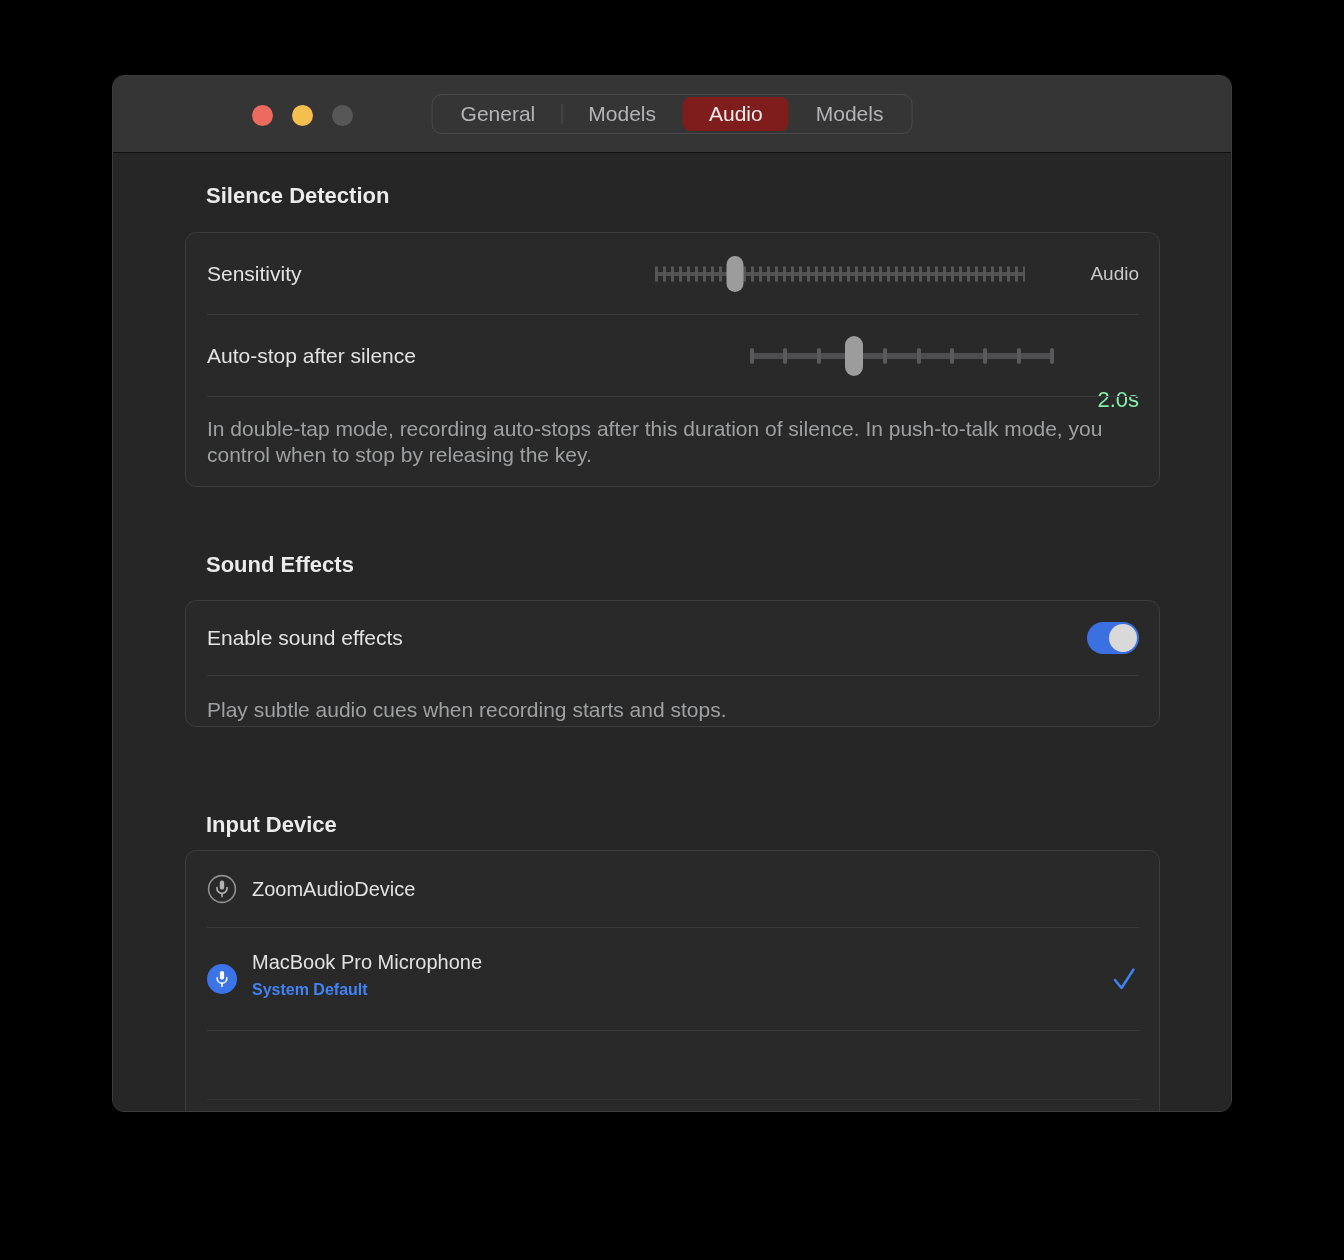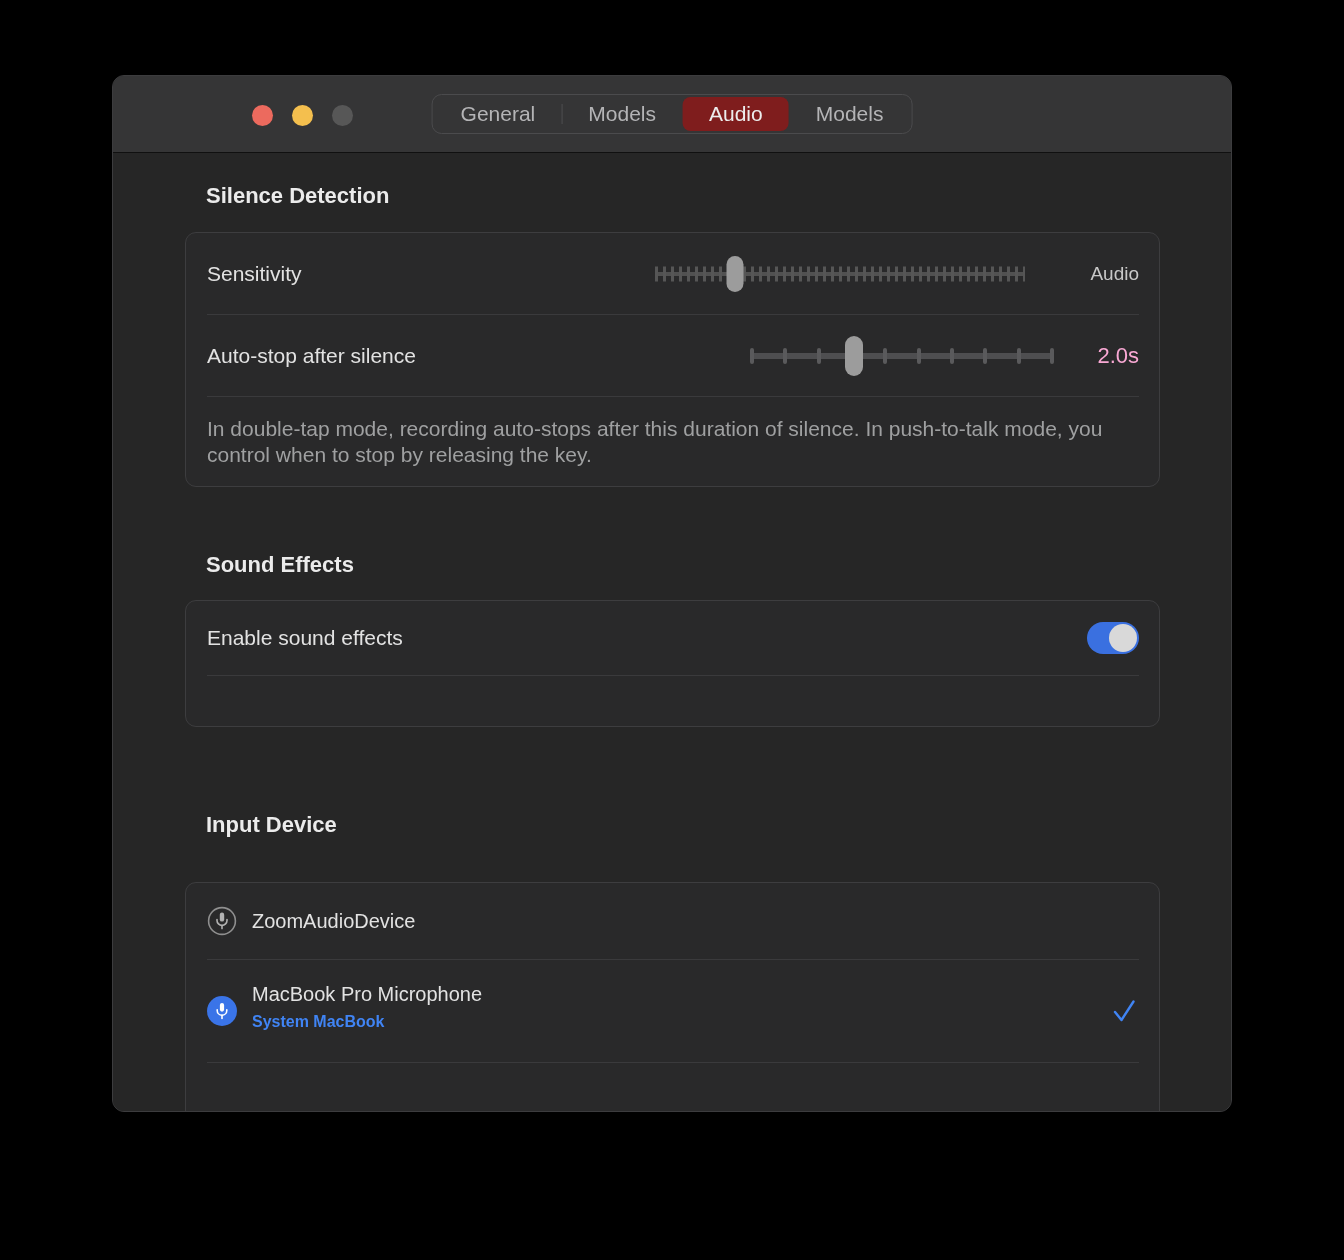--- a/index.html
+++ b/index.html
@@ -70,21 +70,21 @@
     height:6px; background:#4e4e50; border-radius:3px;
   }
   .stop-ticks {
     position:absolute; left:0; right:0; top:50%; transform:translateY(-50%);
     height:16px; display:flex; justify-content:space-between;
   }
   .tick { width:4px; height:16px; background:#5a5a5c; border-radius:2px; }
   .stop-slider .handle { width:18px; height:40px; border-radius:9px; }
   .slider-value { position:absolute; right:20px; top:50%; transform:translateY(-50%); }
   .value-medium { font-size:19px; color:#c8c8c8; }
-  .value-seconds { font-size:22px; color:#f9a8d4; }
+  .value-seconds { font-size:22px; color:#86efac;margin-top:44px; }
   
   .toggle {
     position:absolute; right:20px; top:50%; transform:translateY(-50%);
     width:52px; height:32px; border-radius:16px; background:#3a70e0;
   }
   .toggle .knob {
     position:absolute; top:2px; right:2px; width:28px; height:28px;
     border-radius:50%; background:#d9d9d9;
   }
   
@@ -162,46 +162,47 @@
     <div class="section-heading" style="top:398px">Sound Effects</div>
 
     <div class="card" style="top:446px; height:127px">
       <div style="position:absolute; left:0; right:0; top:0; height:74px">
         <div class="row-label" style="position:absolute; left:21px; top:50%; transform:translateY(-50%)">Enable sound effects</div>
         <div class="toggle">
           <div class="knob"></div>
         </div>
       </div>
       <div class="divider" style="top:74px"></div>
+      <div class="desc-text" style="position:absolute; left:21px; right:30px; top:96px">Play subtle audio cues when recording starts and stops.</div>
     </div>
 
     <div class="section-heading" style="top:658px">Input Device</div>
 
-    <div class="card" style="top:728px; height:330px">
+    <div class="card" style="top:696px; height:330px">
 
       <div class="device-row" style="top:0; height:76px">
         <svg class="device-icon" viewBox="0 0 30 30">
           <circle cx="15" cy="15" r="13.4" fill="none" stroke="#8f8f8f" stroke-width="1.6"></circle>
           <rect x="12.8" y="6.6" width="4.4" height="9" rx="2.2" fill="#b2b2b2"></rect>
           <path d="M10 13.6 v0.8 a5 5 0 0 0 10 0 v-0.8" fill="none" stroke="#b2b2b2" stroke-width="1.6" stroke-linecap="round"></path>
           <line x1="15" y1="19.6" x2="15" y2="22.6" stroke="#b2b2b2" stroke-width="1.6" stroke-linecap="round"></line>
         </svg>
         <div class="device-name centered">ZoomAudioDevice</div>
       </div>
       <div class="divider" style="top:76px"></div>
 
       <div class="device-row" style="top:77px; height:102px">
         <svg class="device-icon" viewBox="0 0 30 30">
           <circle cx="15" cy="15" r="15" fill="#3a74e8"></circle>
           <rect x="12.9" y="6.9" width="4.2" height="8.8" rx="2.1" fill="#ffffff"></rect>
           <path d="M10.2 13.7 v0.7 a4.8 4.8 0 0 0 9.6 0 v-0.7" fill="none" stroke="#ffffff" stroke-width="1.6" stroke-linecap="round"></path>
           <line x1="15" y1="19.4" x2="15" y2="22.4" stroke="#ffffff" stroke-width="1.6" stroke-linecap="round"></line>
         </svg>
         <div class="device-name" style="top:23px">MacBook Pro Microphone</div>
-        <div class="device-sub" style="top:53px">System MacBook</div>
+        <div class="device-sub" style="top:53px">System Default</div>
         <svg class="check" viewBox="0 0 30 28">
           <path d="M6 15 L12.5 23 L24.5 4.5" fill="none" stroke="#4084f4" stroke-width="2.4" stroke-linecap="round" stroke-linejoin="round"></path>
         </svg>
       </div>
       <div class="divider" style="top:179px"></div>
 
       <div class="divider" style="top:248px; background:#333335"></div>
 
     </div>
   </div>

